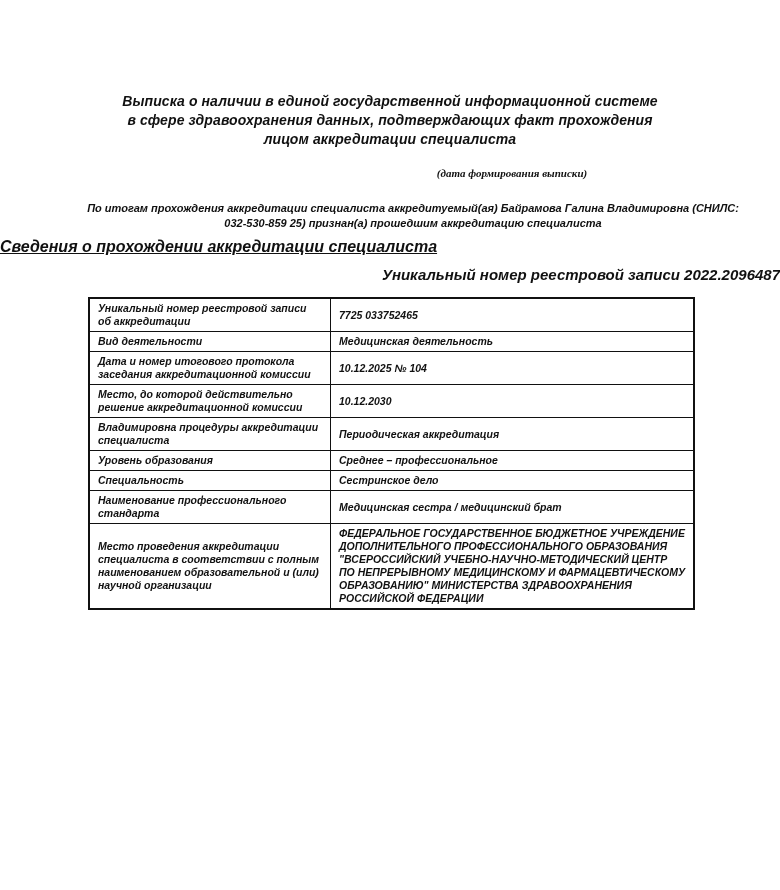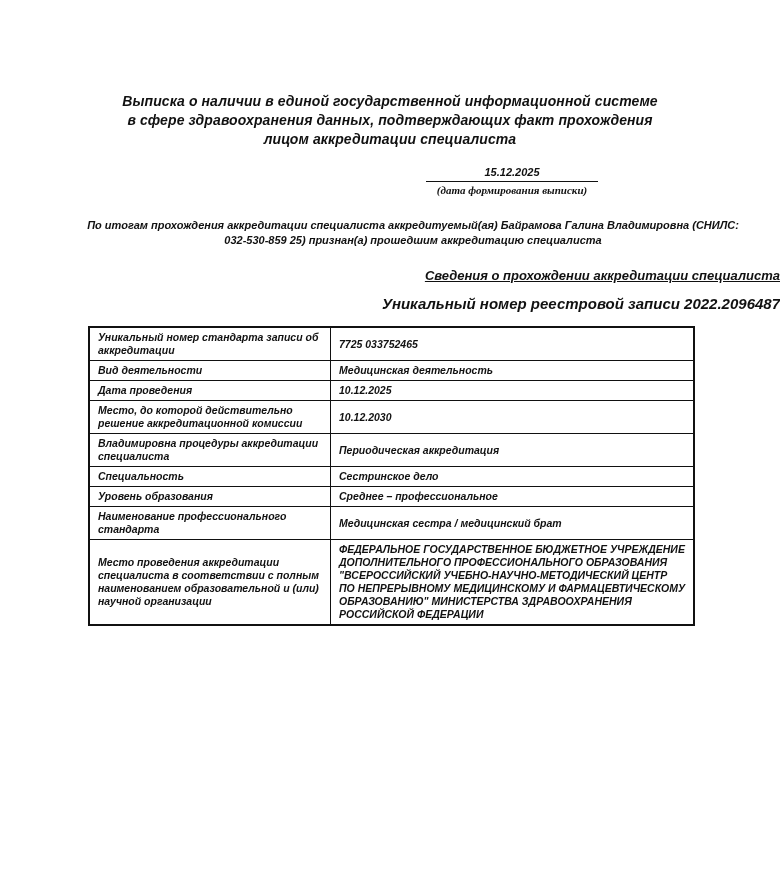--- a/index.html
+++ b/index.html
@@ -48,23 +48,23 @@
   }
   .summary {
     margin-top: 21px;
     padding: 0 34px;
     text-align: center;
     font-size: 11px;
     line-height: 14.5px;
     margin-left: 46px;
   }
   .section-heading {
-    margin-top: 22px;
-    text-align: right;
-    font-size: 13px;
+    margin-top: 10px;
+    text-align: left;
+    font-size: 16px;
     line-height: 14px;
     text-decoration: underline;
   }
   .registry-heading {
     margin-top: 11px;
     text-align: right;
     font-size: 15px;
     line-height: 19px;
   }
   table.acc-table {
@@ -88,66 +88,65 @@
   td.value-cell { width: 346px; }
 </style>
 </head>
 <body>
 
 <div class="page">
 
   <div class="doc-title">Выписка о наличии в единой государственной информационной системе в сфере здравоохранения данных, подтверждающих факт прохождения лицом аккредитации специалиста</div>
 
   <div class="date-block">
-    <div class="date-value">15.12.2025</div>
     <div class="date-caption">(дата формирования выписки)</div>
   </div>
 
   <div class="summary">По итогам прохождения аккредитации специалиста аккредитуемый(ая) Байрамова Галина Владимировна (СНИЛС: 032-530-859 25) признан(а) прошедшим аккредитацию специалиста</div>
 
   <div class="section-heading">Сведения о прохождении аккредитации специалиста</div>
 
   <div class="registry-heading">Уникальный номер реестровой записи 2022.2096487</div>
 
   <table class="acc-table">
     <tbody>
   <tr>
-    <td class="label-cell">Уникальный номер стандарта записи об аккредитации</td>
+    <td class="label-cell">Уникальный номер реестровой записи об аккредитации</td>
     <td class="value-cell">7725 033752465</td>
   </tr>
 
   <tr>
     <td class="label-cell">Вид деятельности</td>
     <td class="value-cell">Медицинская деятельность</td>
   </tr>
 
+  <tr>
+    <td class="label-cell">Дата и номер итогового протокола заседания аккредитационной комиссии</td>
+    <td class="value-cell">10.12.2025 № 104</td>
+  </tr>
 
-  <tr>
-    <td class="label-cell">Дата проведения</td>
-    <td class="value-cell">10.12.2025</td>
-  </tr>
 
   <tr>
     <td class="label-cell">Место, до которой действительно решение аккредитационной комиссии</td>
     <td class="value-cell">10.12.2030</td>
   </tr>
 
   <tr>
     <td class="label-cell">Владимировна процедуры аккредитации специалиста</td>
     <td class="value-cell">Периодическая аккредитация</td>
   </tr>
 
   <tr>
-    <td class="label-cell">Специальность</td>
-    <td class="value-cell">Сестринское дело</td>
+    <td class="label-cell">Уровень образования</td>
+    <td class="value-cell">Среднее – профессиональное</td>
   </tr>
 
   <tr>
-    <td class="label-cell">Уровень образования</td>
-    <td class="value-cell">Среднее – профессиональное</td>
+    <td class="label-cell">Специальность</td>
+    <td class="value-cell">Сестринское дело</td>
   </tr>
 
   <tr>
     <td class="label-cell">Наименование профессионального стандарта</td>
     <td class="value-cell">Медицинская сестра / медицинский брат</td>
   </tr>
 
   <tr>
     <td class="label-cell">Место проведения аккредитации специалиста в соответствии с полным наименованием образовательной и (или) научной организации</td>
     <td class="value-cell">ФЕДЕРАЛЬНОЕ ГОСУДАРСТВЕННОЕ БЮДЖЕТНОЕ УЧРЕЖДЕНИЕ ДОПОЛНИТЕЛЬНОГО ПРОФЕССИОНАЛЬНОГО ОБРАЗОВАНИЯ "ВСЕРОССИЙСКИЙ УЧЕБНО-НАУЧНО-МЕТОДИЧЕСКИЙ ЦЕНТР ПО НЕПРЕРЫВНОМУ МЕДИЦИНСКОМУ И ФАРМАЦЕВТИЧЕСКОМУ ОБРАЗОВАНИЮ" МИНИСТЕРСТВА ЗДРАВООХРАНЕНИЯ РОССИЙСКОЙ ФЕДЕРАЦИИ</td>

